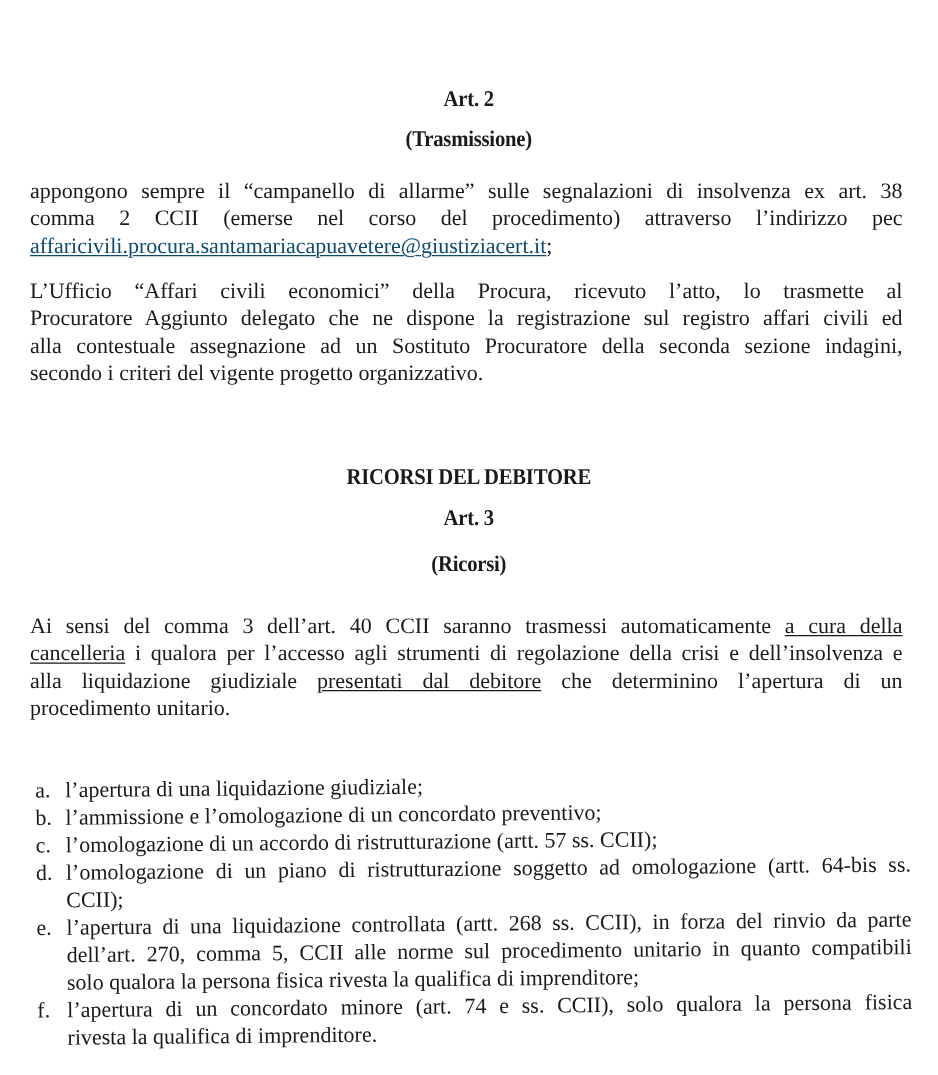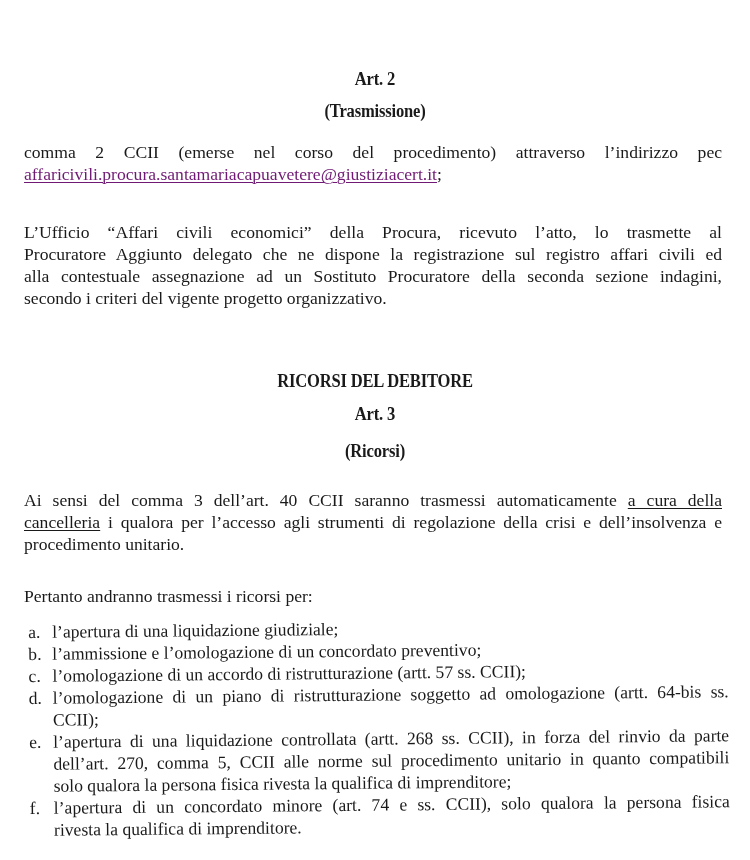--- a/index.html
+++ b/index.html
@@ -32,45 +32,44 @@
 </style>
 </head>
 <body>
 
 <div class="page">
 
   <div class="heading" style="top:69px;">Art. 2</div>
   <div class="heading" style="top:101px;">(Trasmissione)</div>
 
   <div class="para" style="top:141px;">
+    <span class="jl">appongono sempre il “campanello di allarme” sulle segnalazioni di insolvenza ex art. 38</span>
     <span class="jl">comma 2 CCII (emerse nel corso del procedimento) attraverso l’indirizzo pec</span>
-    <span class="line"><span class="u" style="color:#701a75;">affaricivili.procura.santamariacapuavetere@giustiziacert.it</span><span>;</span></span>
+    <span class="line"><span class="u" style="color:#0c4a6e;">affaricivili.procura.santamariacapuavetere@giustiziacert.it</span><span>;</span></span>
   </div>
 
   <div class="para" style="top:221px;">
     <span class="jl">L’Ufficio “Affari civili economici” della Procura, ricevuto l’atto, lo trasmette al</span>
     <span class="jl">Procuratore Aggiunto delegato che ne dispone la registrazione sul registro affari civili ed</span>
     <span class="jl">alla contestuale assegnazione ad un Sostituto Procuratore della seconda sezione indagini,</span>
     <span class="line">secondo i criteri del vigente progetto organizzativo.</span>
   </div>
 
   <div class="heading" style="top:371px;">RICORSI DEL DEBITORE</div>
 
   <div class="heading" style="top:404px;">Art. 3</div>
   <div class="heading" style="top:441px;">(Ricorsi)</div>
 
   <div class="para" style="top:481px;margin-top:8px;">
     <span class="jl"><span>Ai sensi del comma 3 dell’art. 40 CCII saranno trasmessi automaticamente</span> <span class="u">a cura della</span></span>
     <span class="jl"><span class="u">cancelleria</span> <span>i qualora per l’accesso agli strumenti di regolazione della crisi e dell’insolvenza e</span></span>
+    <span class="jl"><span>alla liquidazione giudiziale</span> <span class="u">presentati dal debitore</span> <span>che determinino l’apertura di un</span></span>
     <span class="line">procedimento unitario.</span>
   </div>
 
-  <div class="para" style="top:585px;">
-    <span class="line">Pertanto andranno trasmessi i ricorsi per:</span>
-  </div>
 
   <div class="list skew" style="top:621px;">
     <div class="li">
       <span class="mk">a.</span>
       <span class="tx">l’apertura di una liquidazione giudiziale;</span>
     </div>
     <div class="li">
       <span class="mk">b.</span>
       <span class="tx">l’ammissione e l’omologazione di un concordato preventivo;</span>
     </div>

